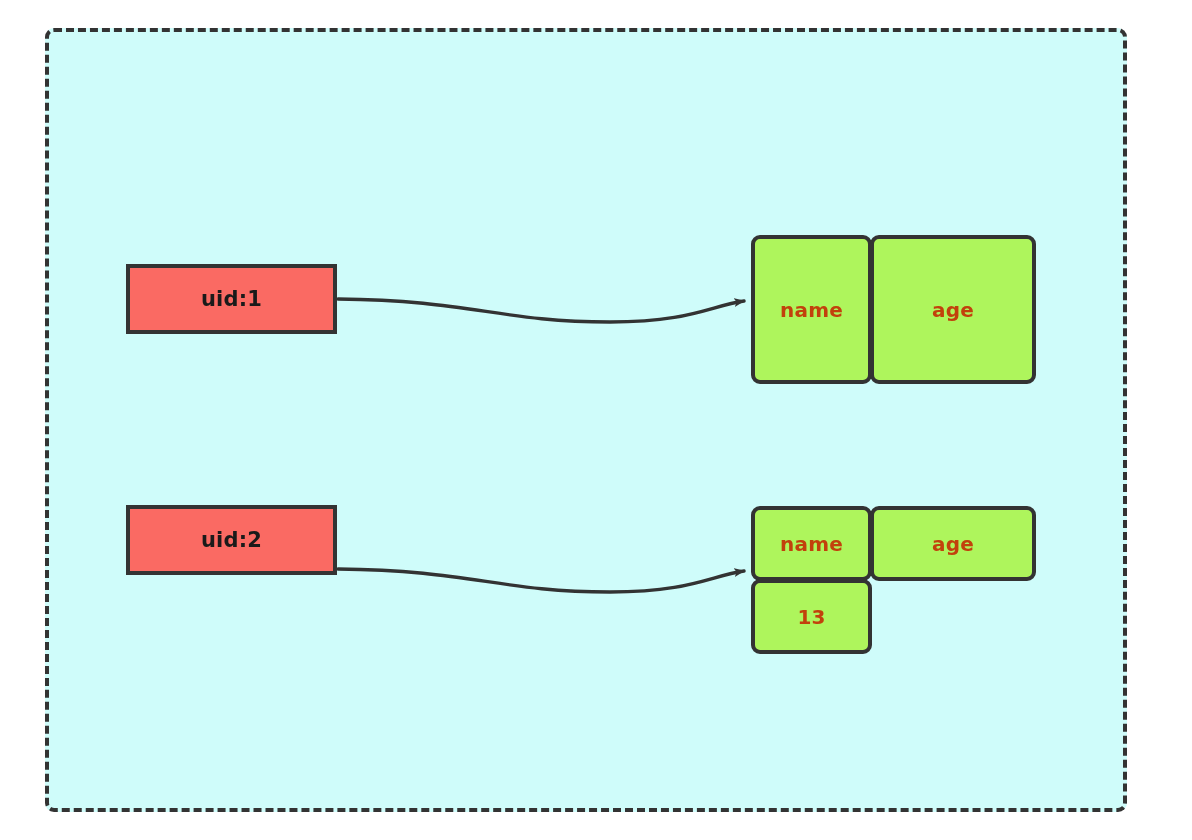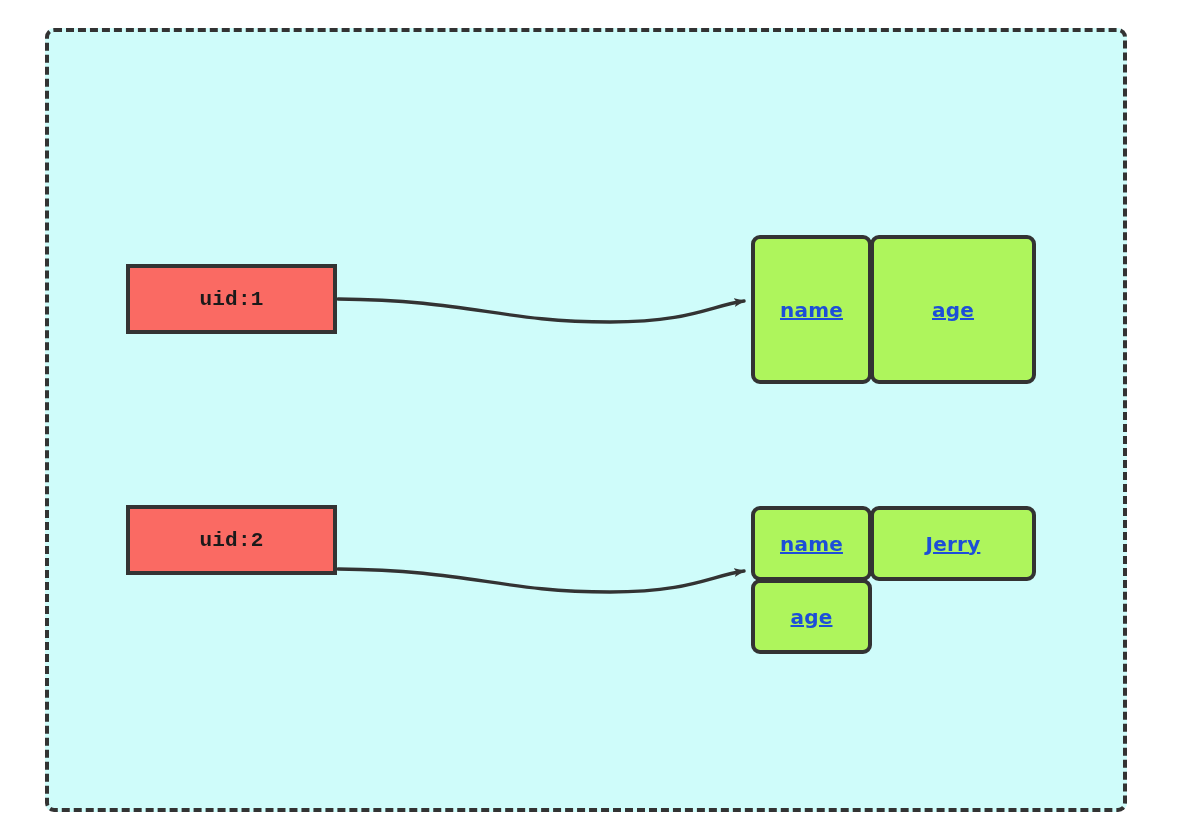--- a/index.html
+++ b/index.html
@@ -54,21 +54,20 @@
     height: 70px;
     background: #FA6A63;
     border: 4px solid #333333;
     display: flex;
     align-items: center;
     justify-content: center;
     color: #1a1a1a;
     font-size: 21px;
     font-weight: bold;
     letter-spacing: 0.2px;
-    font-family: Liberation Mono, monospace;
   }
   #uid-node-1 { left: 126px; top: 264px; }
   #uid-node-2 { left: 126px; top: 505px; }
 
   
   .prop-table {
     position: absolute;
     width: 283px;
     display: grid;
     grid-template-columns: 119px 164px;
@@ -78,26 +77,25 @@
   #prop-table-2 { left: 752px; top: 507px; height: 146px; }
 
   .prop-cell {
     box-sizing: border-box;
     background: #AEF55C;
     border: 4px solid #333333;
     border-radius: 9px;
     display: flex;
     align-items: center;
     justify-content: center;
-    color: #1d4ed8;
+    color: #c2410c;
     font-size: 20px;
     font-weight: bold;
     letter-spacing: 0.2px;
     margin: -1px;
-    text-decoration: underline;
   }
 </style>
 </head>
 <body>
 
 <div id="canvas">
 
   <div class="container-box"></div>
 
   <svg id="edges" viewBox="0 0 1192 840" xmlns="http://www.w3.org/2000/svg">
@@ -127,20 +125,20 @@
     <div class="prop-cell">
       <span>age</span>
     </div>
   </div>
 
   <div class="prop-table" id="prop-table-2">
     <div class="prop-cell">
       <span>name</span>
     </div>
     <div class="prop-cell">
-      <span>Jerry</span>
+      <span>age</span>
     </div>
     <div class="prop-cell">
-      <span>age</span>
+      <span>13</span>
     </div>
   </div>
 
 </div>
 
 </body></html>

